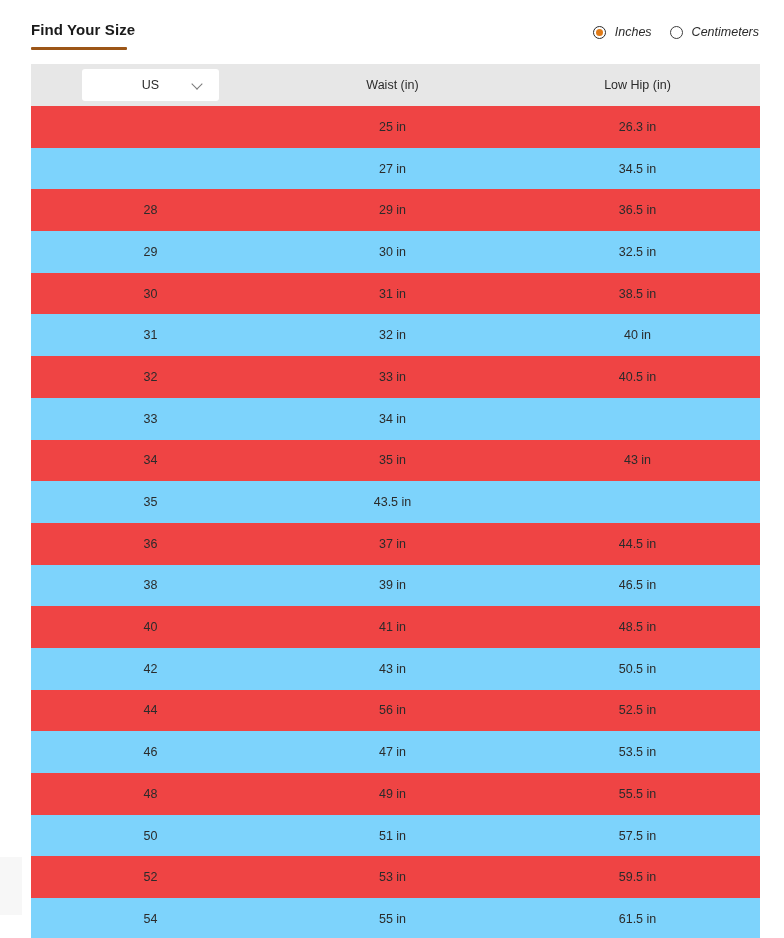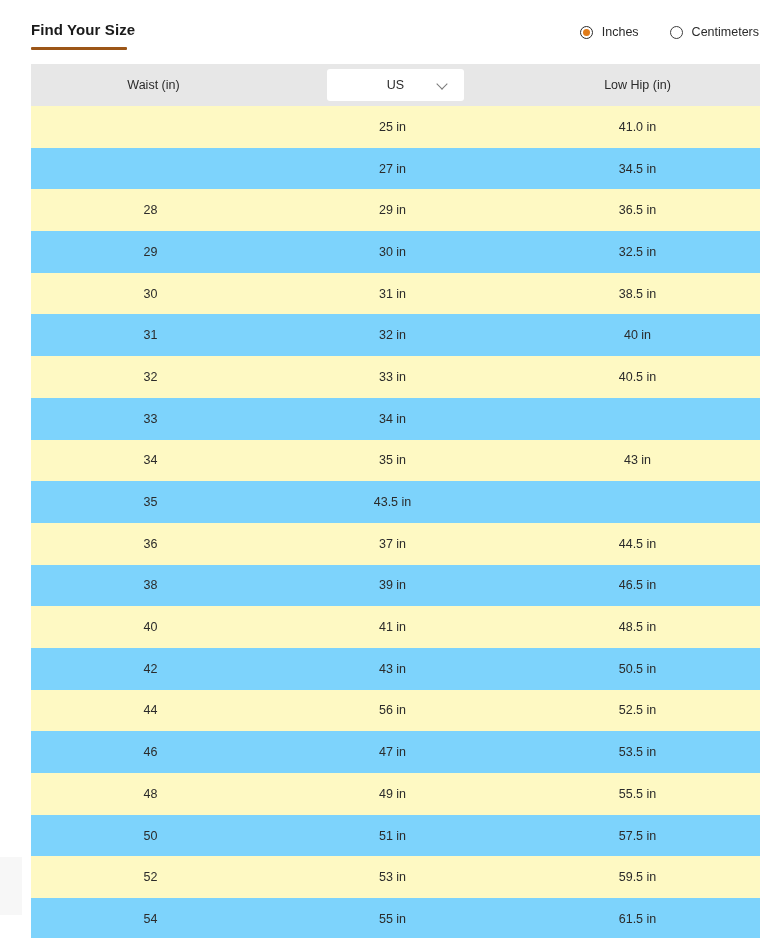--- a/index.html
+++ b/index.html
@@ -41,21 +41,22 @@
     width: 96px;
     background: #9c5617;
     border-radius: 1px;
   }
 
   .units {
     position: absolute;
     right: 25px; top: 25px;
     display: flex;
     align-items: center;
-    gap: 31px;
+    gap: 18px;
+    font-style: italic;
   }
   .unit-opt {
     display: flex;
     align-items: center;
     gap: 9px;
     cursor: pointer;
   }
   .radio {
     width: 13px; height: 13px;
     border-radius: 50%;
@@ -89,21 +90,21 @@
   .row {
     display: flex;
     align-items: center;
     height: 41.7px;
     width: 729px;
   }
   .row.head {
     height: 42px;
     background: #e7e7e7;
   }
-  .row.white { background: #fef9c3; }
+  .row.white { background: #ef4444; }
   .row.gray  { background: #7dd3fc; }
 
   .cell {
     font-size: 12.5px;
     color: #2b2b2b;
     text-align: center;
     white-space: nowrap;
   }
   .c-size { width: 239px; }
   .c-waist { width: 245px; }
@@ -169,35 +170,35 @@
       <label class="unit-opt">
         <span class="radio"></span>
         <span class="unit-text">Centimeters</span>
       </label>
     </div>
   </div>
 
   <div class="table">
 
     <div class="row head">
-      <div class="cell c-waist">Waist (in)</div>
       <div class="cell c-size">
         <div class="dd">
           <span class="dd-label">US</span>
           <span class="chev"></span>
         </div>
       </div>
+      <div class="cell c-waist">Waist (in)</div>
       <div class="cell c-hip">Low Hip (in)</div>
     </div>
 
     <div id="rows">
         <div class="row white">
           <div class="cell c-size"></div>
           <div class="cell c-waist">25 in</div>
-          <div class="cell c-hip">41.0 in</div>
+          <div class="cell c-hip">26.3 in</div>
         </div>
         <div class="row gray">
           <div class="cell c-size"></div>
           <div class="cell c-waist">27 in</div>
           <div class="cell c-hip">34.5 in</div>
         </div>
         <div class="row white">
           <div class="cell c-size">28</div>
           <div class="cell c-waist">29 in</div>
           <div class="cell c-hip">36.5 in</div>

